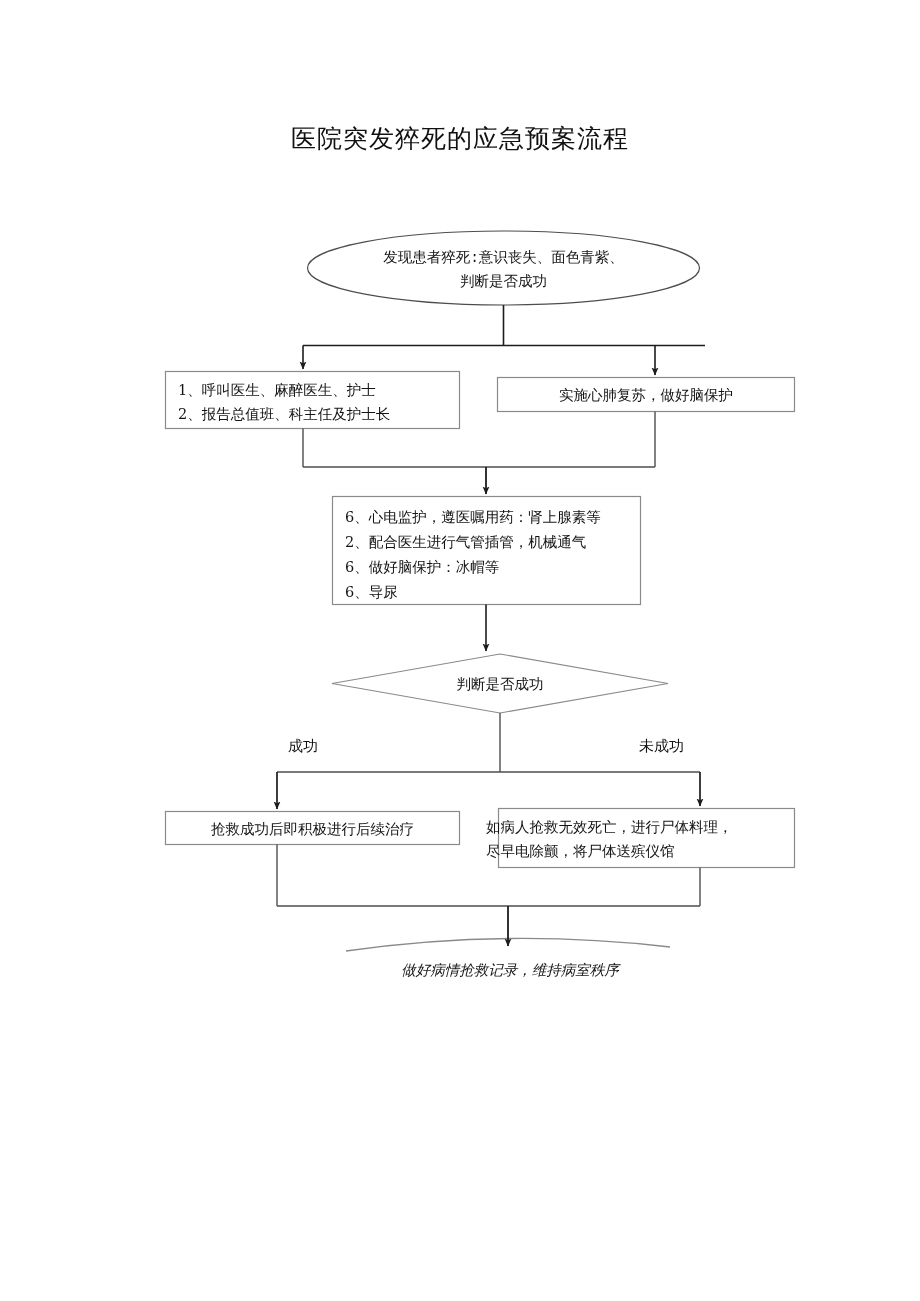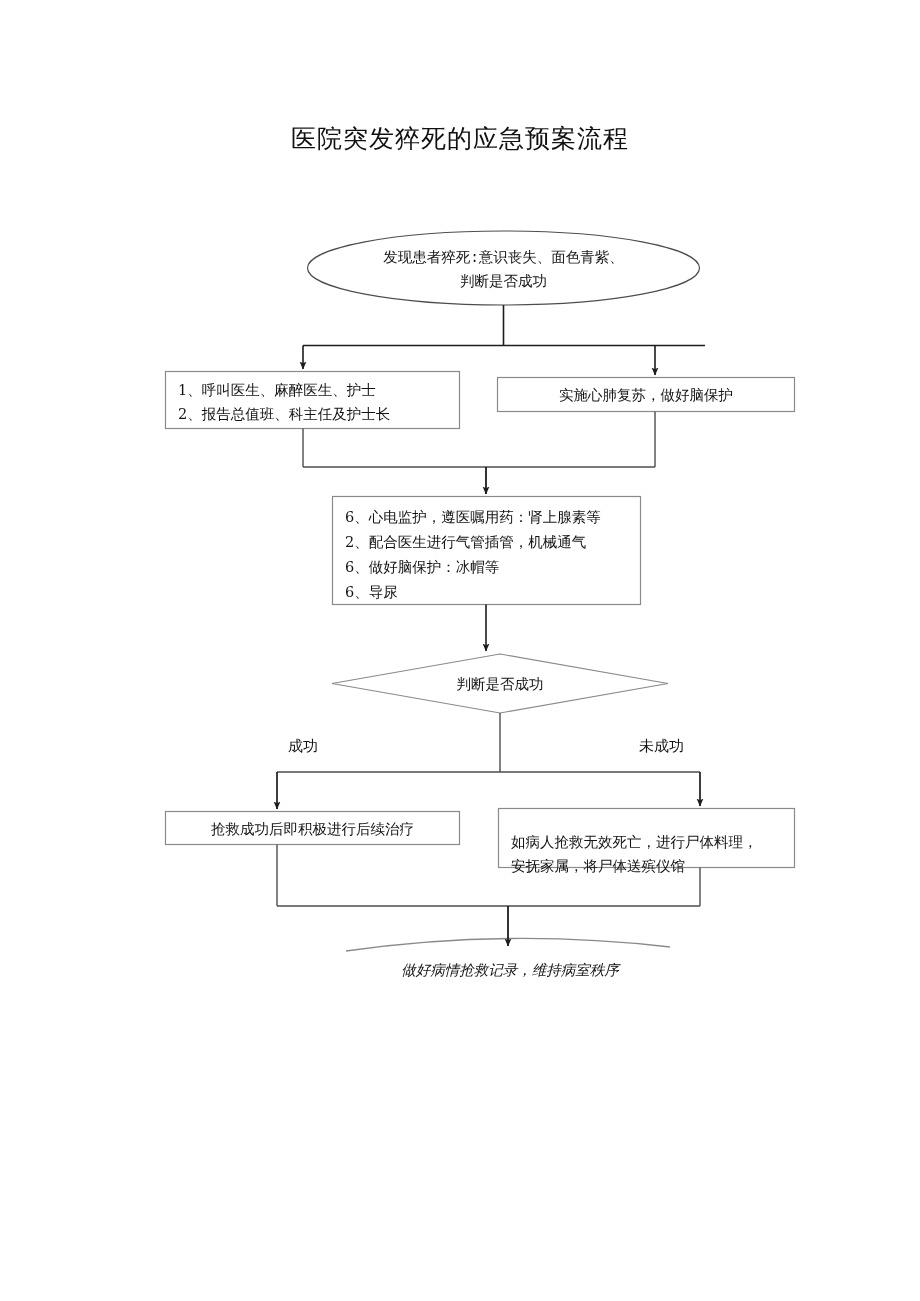--- a/index.html
+++ b/index.html
@@ -147,22 +147,22 @@
     <div>判断是否成功</div>
   </div>
 
   <div class="branch-label" style="left:288px; top:737px;text-align:center;">成功</div>
   <div class="branch-label" style="left:639px; top:737px;">未成功</div>
 
   <div class="node-text center" style="left:166px; top:817px; width:293px;">
     <div>抢救成功后即积极进行后续治疗</div>
   </div>
 
-  <div class="node-text left" style="left:511px; top:815px; width:280px;margin-top:15px;">
+  <div class="node-text left" style="left:486px; top:815px; width:280px;">
     <div>如病人抢救无效死亡，进行尸体料理，</div>
-    <div>安抚家属，将尸体送殡仪馆</div>
+    <div>尽早电除颤，将尸体送殡仪馆</div>
   </div>
 
   <div class="node-text center" style="left:320px; top:958px; width:380px;font-style:italic;">
     <div>做好病情抢救记录，维持病室秩序</div>
   </div>
 
 </div>
 
 </body></html>

